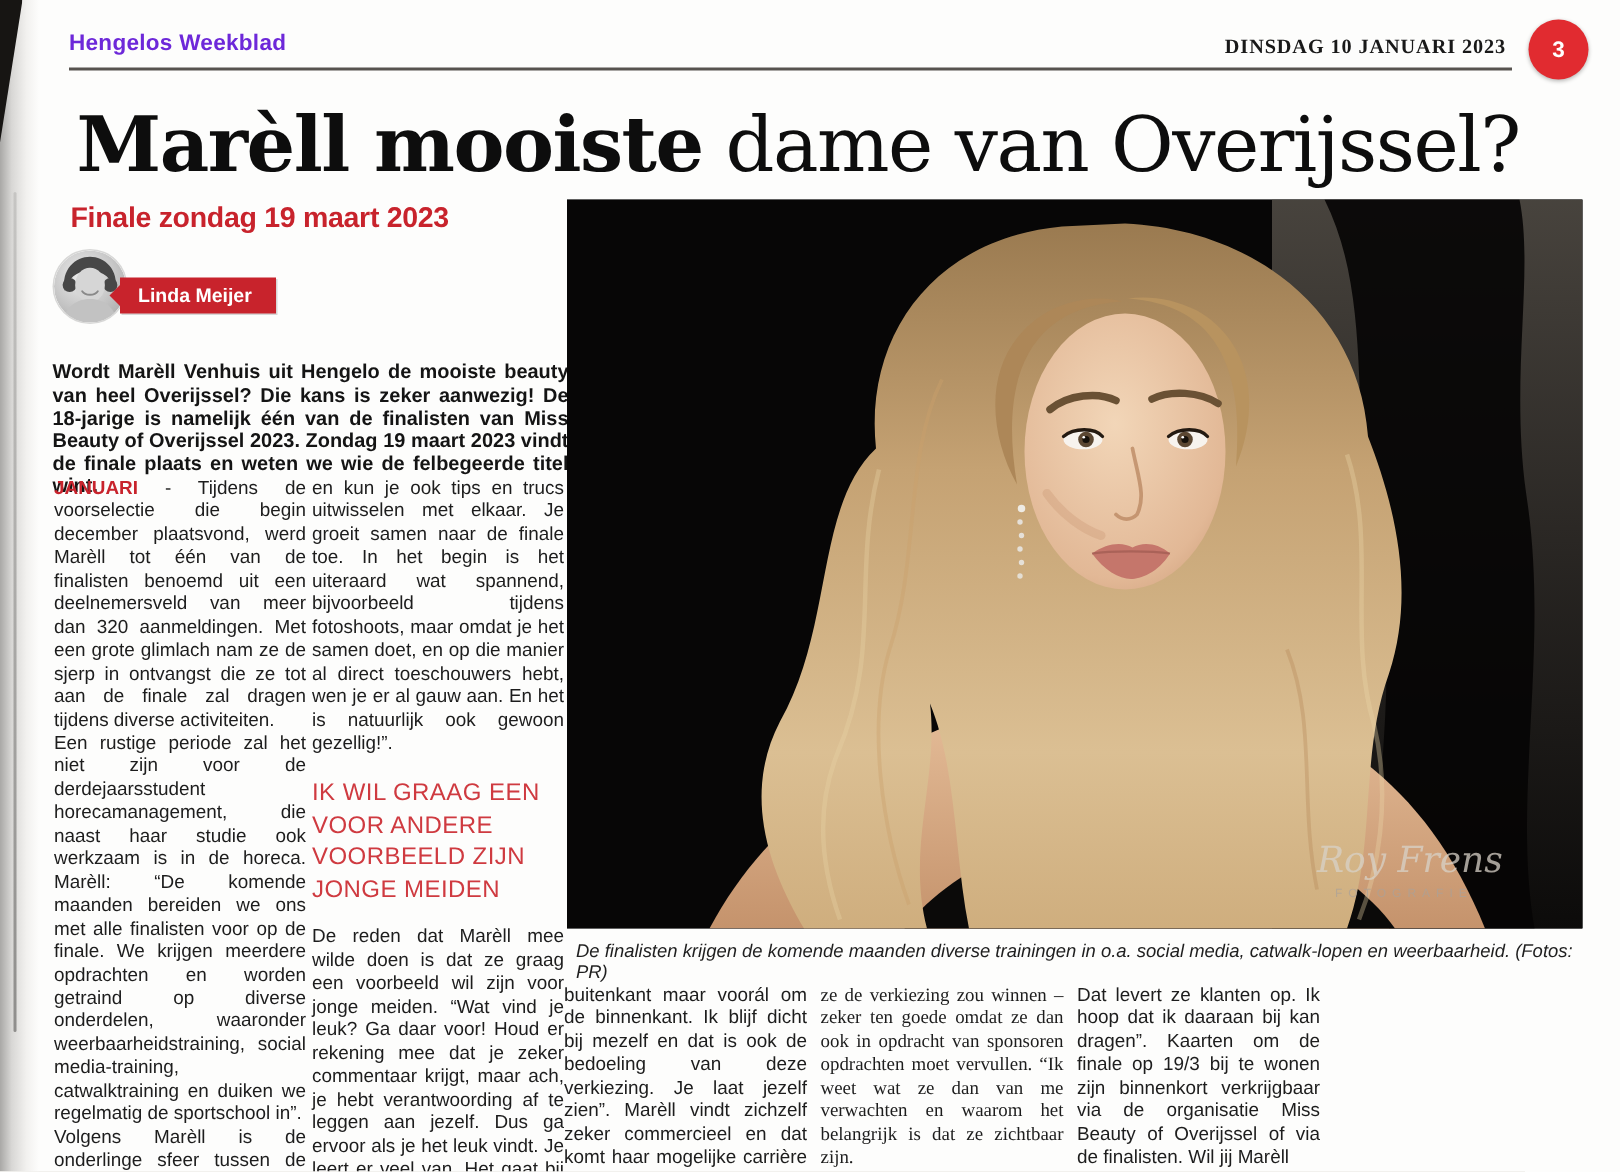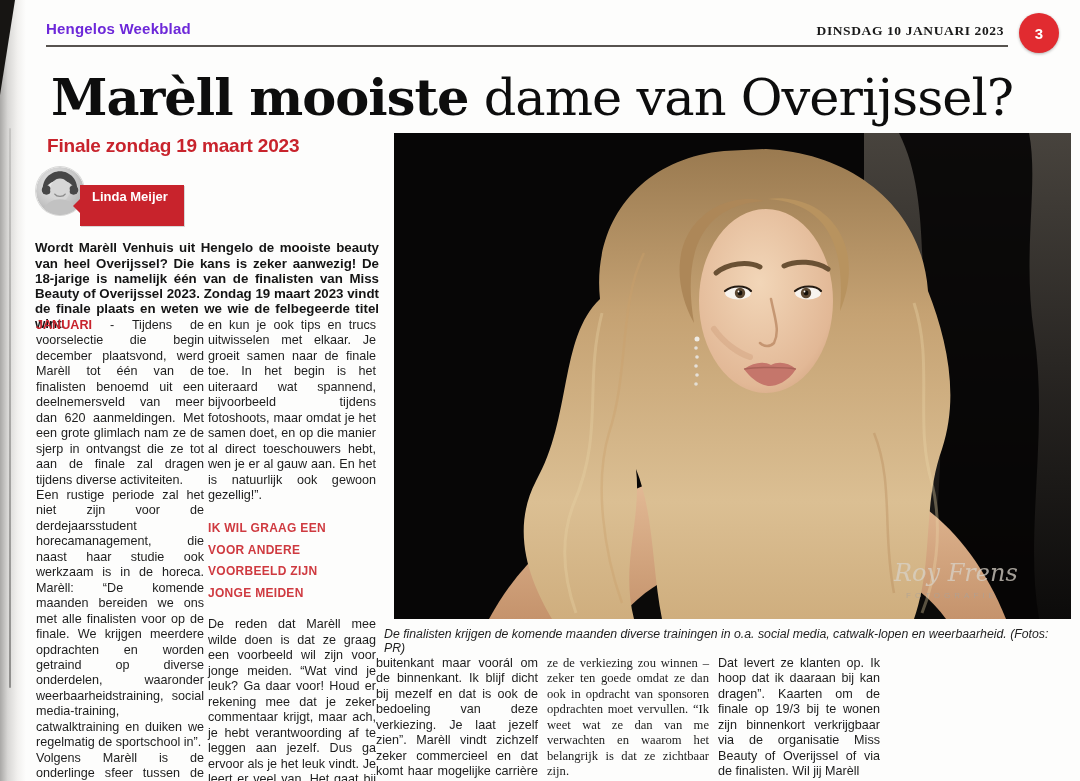--- a/index.html
+++ b/index.html
@@ -62,21 +62,21 @@
 
   
   .author-avatar {
     position: absolute; left: 36px; top: 167px; width: 48px; height: 48px;
     border-radius: 50%; overflow: hidden; box-shadow: 0 0 0 1px rgba(0,0,0,.15);
   }
   .author-avatar svg { display: block; width: 100%; height: 100%; }
   .author-label {
     position: absolute; left: 80px; top: 185px;
     background: var(--accent-red, #c8232c); color: #fff;
-    font-size: 13px; font-weight: bold; padding: 4px 16px 22px 12px;
+    font-size: 13px; font-weight: bold; padding: 4px 16px 5px 12px;
     box-shadow: 1px 1px 0 rgba(0,0,0,.15);
   }
   .author-label::before {
     content: ""; position: absolute; left: -7px; top: 50%; margin-top: -7px;
     border: 7px solid transparent; border-right-color: var(--accent-red, #c8232c);
     border-left-width: 0;
   }
 
   .intro {
     position: absolute; left: 35px; top: 227px; width: 344px;
@@ -89,27 +89,27 @@
     position: absolute; font-size: 12.6px; line-height: 15.45px;
     text-align: justify; color: #1d1d1d;
   }
   .col { top: 318px; width: 168px; }
   .col p, .bcol p { margin: 0; }
   #col1 { left: 36px; }
   #col2 { left: 208px; }
   .lead-in { color: var(--accent-red, #c8232c); font-weight: bold; }
 
   .pull-quote {
-    margin: 15px 0 13px; font-size: 12px; line-height: 21.5px;
-    font-weight: bold; color: var(--pull-quote-red, #cf3a40); letter-spacing: .3px;
+    margin: 15px 0 13px; font-size: 16px; line-height: 21.5px;
+    font-weight: normal; color: var(--pull-quote-red, #cf3a40); letter-spacing: .3px;
   }
 
   
   .photo {
-    position: absolute; left: 394px; top: 133px; width: 677px; height: 486px;
+    position: absolute; left: 378px; top: 133px; width: 677px; height: 486px;
     background: var(--photo-bg, #070606);
   }
   .photo svg { display: block; width: 100%; height: 100%; }
   .caption {
     position: absolute; left: 384px; top: 627px; width: 677px;
     font-size: 12.3px; font-style: italic; color: #1f1f1f;
   }
 
   
   .bcol { top: 656px; width: 162px; }
@@ -153,21 +153,21 @@
       <ellipse cx="23" cy="22" rx="9.5" ry="11" fill="#d6d6d6"></ellipse>
       <path d="M18,26 C20,29 26,29 28,26" stroke="#8a8a8a" stroke-width="1.2" fill="none" stroke-linecap="round"></path>
       <path d="M5,46 C8,35 15,31 23,31 C31,31 38,35 41,46 Z" fill="#c2c2c2"></path>
     </svg>
   </div>
   <div class="author-label">Linda Meijer</div>
 
   <p class="intro">Wordt Marèll Venhuis uit Hengelo de mooiste beauty van heel Overijssel? Die kans is zeker aanwezig! De 18-jarige is namelijk één van de finalisten van Miss Beauty of Overijssel 2023. Zondag 19 maart 2023 vindt de finale plaats en weten we wie de felbegeerde titel wint.</p>
 
   <div class="col" id="col1">
-    <p><span class="lead-in">JANUARI</span><span> - Tijdens de voorselectie die begin december plaatsvond, werd Marèll tot één van de finalisten benoemd uit een deelnemersveld van meer dan 620 aanmeldingen. Met een grote glimlach nam ze de sjerp in ontvangst die ze tot aan de finale zal dragen tijdens diverse activiteiten.</span></p>
+    <p><span class="lead-in">JANUARI</span><span> - Tijdens de voorselectie die begin december plaatsvond, werd Marèll tot één van de finalisten benoemd uit een deelnemersveld van meer dan 320 aanmeldingen. Met een grote glimlach nam ze de sjerp in ontvangst die ze tot aan de finale zal dragen tijdens diverse activiteiten.</span></p>
     <p>Een rustige periode zal het niet zijn voor de derdejaarsstudent horecamanagement, die naast haar studie ook werkzaam is in de horeca. Marèll: “De komende maanden bereiden we ons met alle finalisten voor op de finale. We krijgen meerdere opdrachten en worden getraind op diverse onderdelen, waaronder weerbaarheidstraining, social media-training, catwalktraining en duiken we regelmatig de sportschool in”.</p>
     <p>Volgens Marèll is de onderlinge sfeer tussen de meiden is goed. “Alle finalisten van beide categorieën – dus de beauty’s en de teens – trainen samen. Zo leer je elkaar goed kennen</p>
   </div>
 
   <div class="col" id="col2">
     <p>en kun je ook tips en trucs uitwisselen met elkaar. Je groeit samen naar de finale toe. In het begin is het uiteraard wat spannend, bijvoorbeeld tijdens fotoshoots, maar omdat je het samen doet, en op die manier al direct toeschouwers hebt, wen je er al gauw aan. En het is natuurlijk ook gewoon gezellig!”.</p>
     <div class="pull-quote">
       <div>IK WIL GRAAG EEN</div>
       <div>VOOR ANDERE</div>
       <div>VOORBEELD ZIJN</div>

